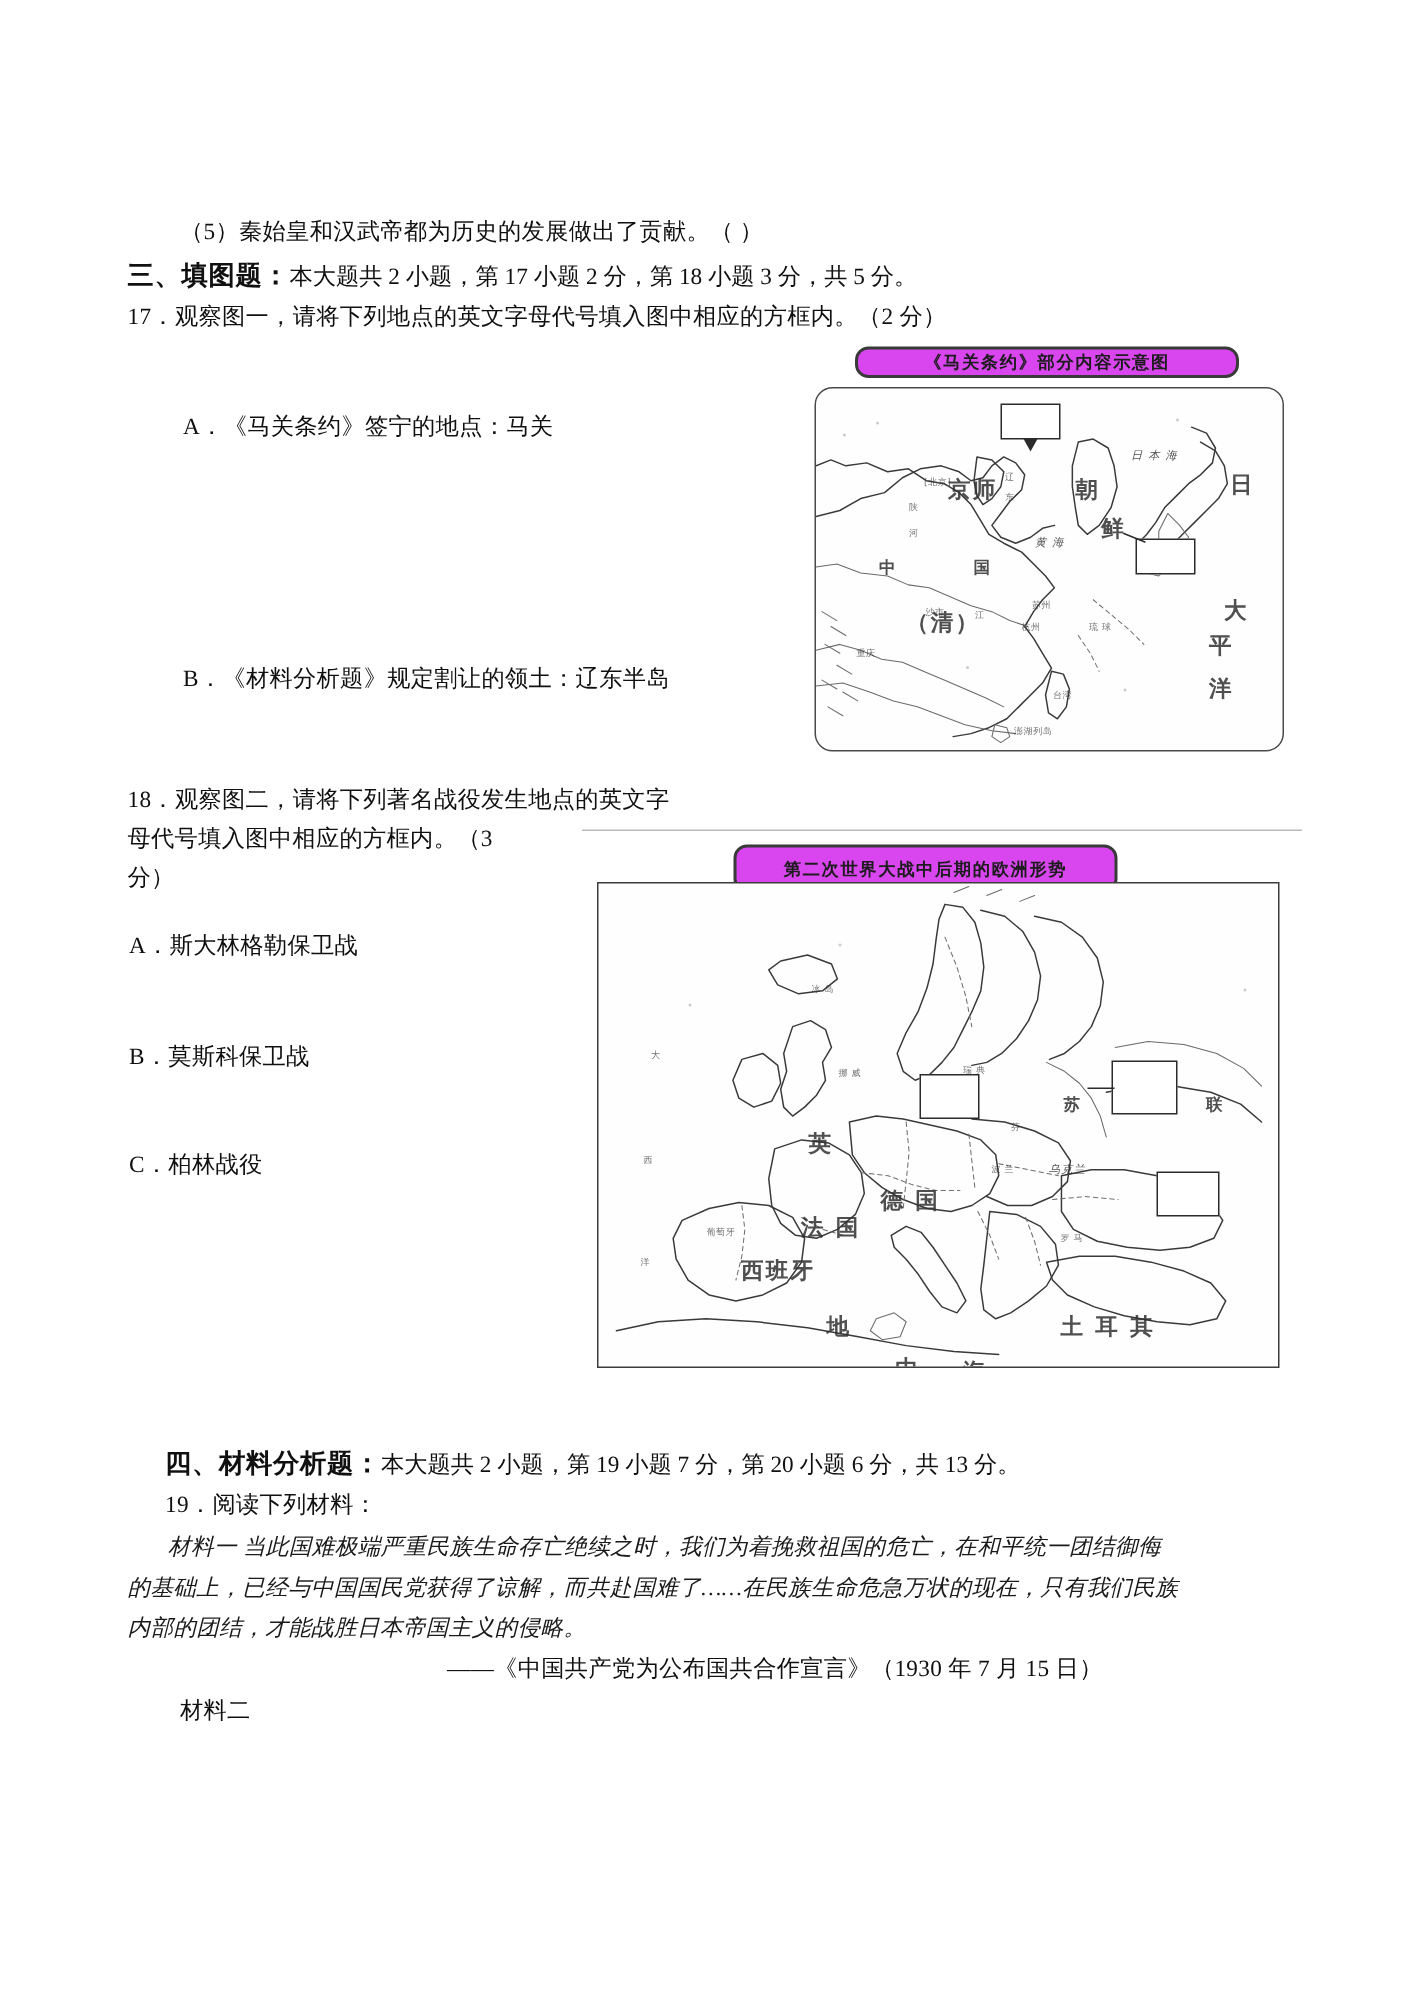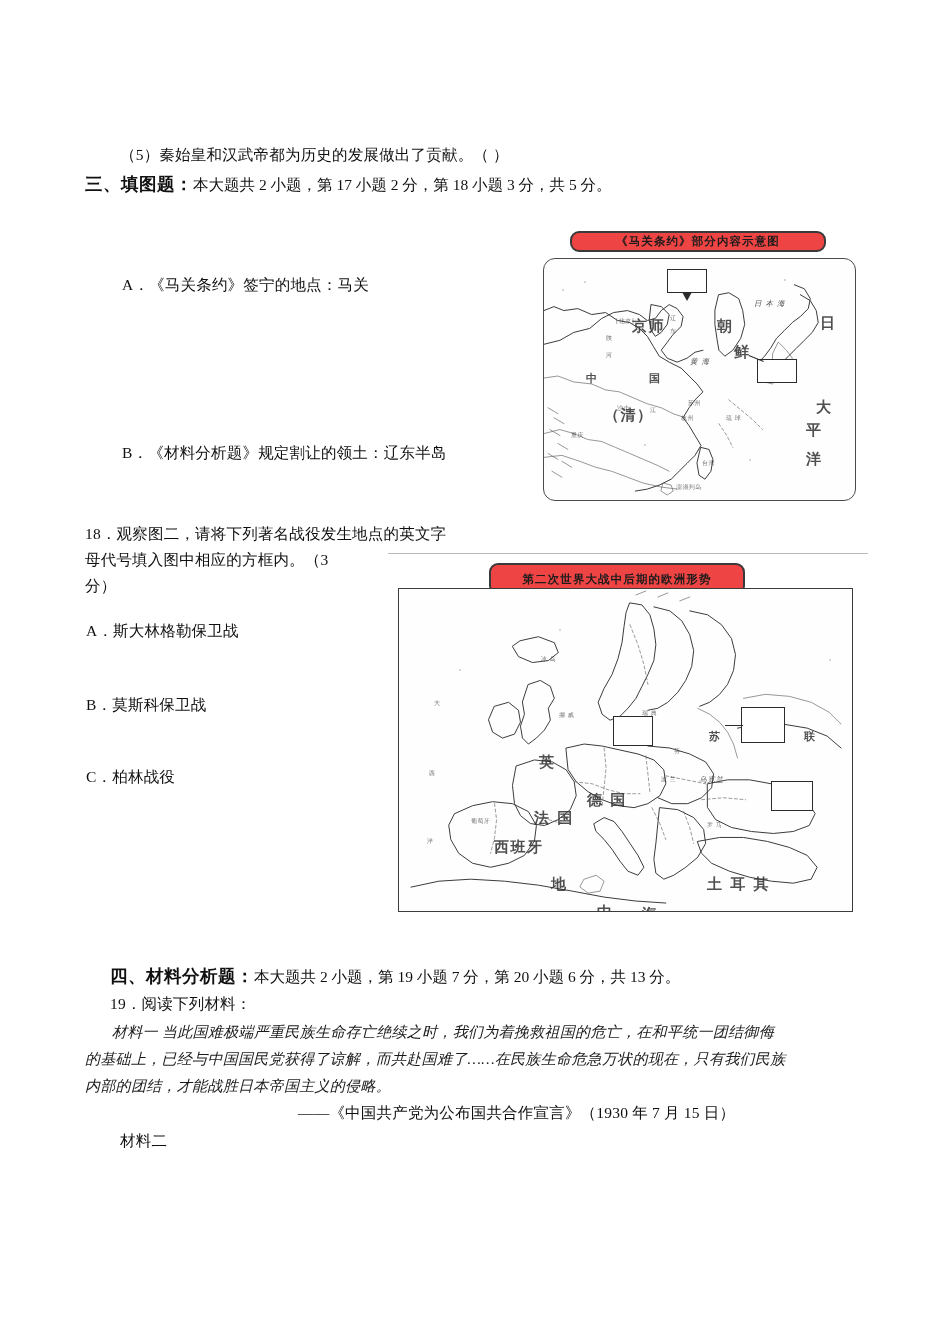--- a/index.html
+++ b/index.html
@@ -69,21 +69,21 @@
   .fig-title {
     position: absolute;
     border: 2px solid #3a3a3a;
     border-radius: 9px;
     font-family: "DejaVu Sans", "Liberation Sans", sans-serif;
     font-weight: bold;
     font-size: 11.5px;
     letter-spacing: 1.1px;
     text-align: center;
     color: #1c1c1c;
-    background: #ef4444;
+    background: #d946ef;
     box-sizing: border-box;
     display: flex;
     align-items: center;
     justify-content: center;
     filter: blur(0.15px);
   }
 
   .map-frame-round {
     position: absolute;
     border: 1.5px solid #4a4a4a;
@@ -159,20 +159,21 @@
 <body>
 
 <div class="page">
 
   <div class="tline" style="left:120px; top:142px;">（5）秦始皇和汉武帝都为历史的发展做出了贡献。（  ）</div>
 
   <div class="sect-head" style="left:85px; top:171px;">
     <b>三、填图题：</b><span class="rest">本大题共 2 小题，第 17 小题 2 分，第 18 小题 3 分，共 5 分。</span>
   </div>
 
+  <div class="tline" style="left:85px; top:199px;">17．观察图一，请将下列地点的英文字母代号填入图中相应的方框内。（2 分）</div>
 
   <div class="tline" style="left:122px; top:272px;">A．《马关条约》签宁的地点：马关</div>
 
   <div class="tline" style="left:122px; top:440px;">B．《材料分析题》规定割让的领土：辽东半岛</div>
 
   <div class="fig">
 
     <div class="fig-title" style="left:570px; top:231px; width:256px; height:21px;">《马关条约》部分内容示意图</div>
 
     <div class="map-frame-round" style="left:543px; top:258px; width:313px; height:243px;">

